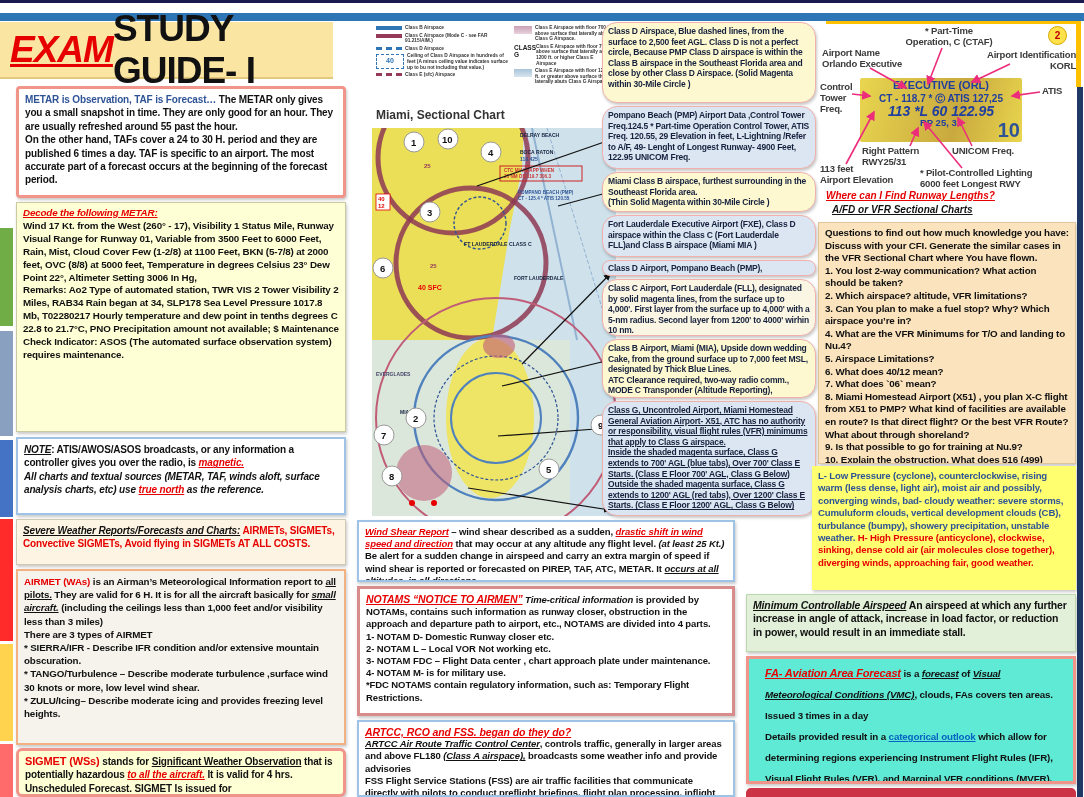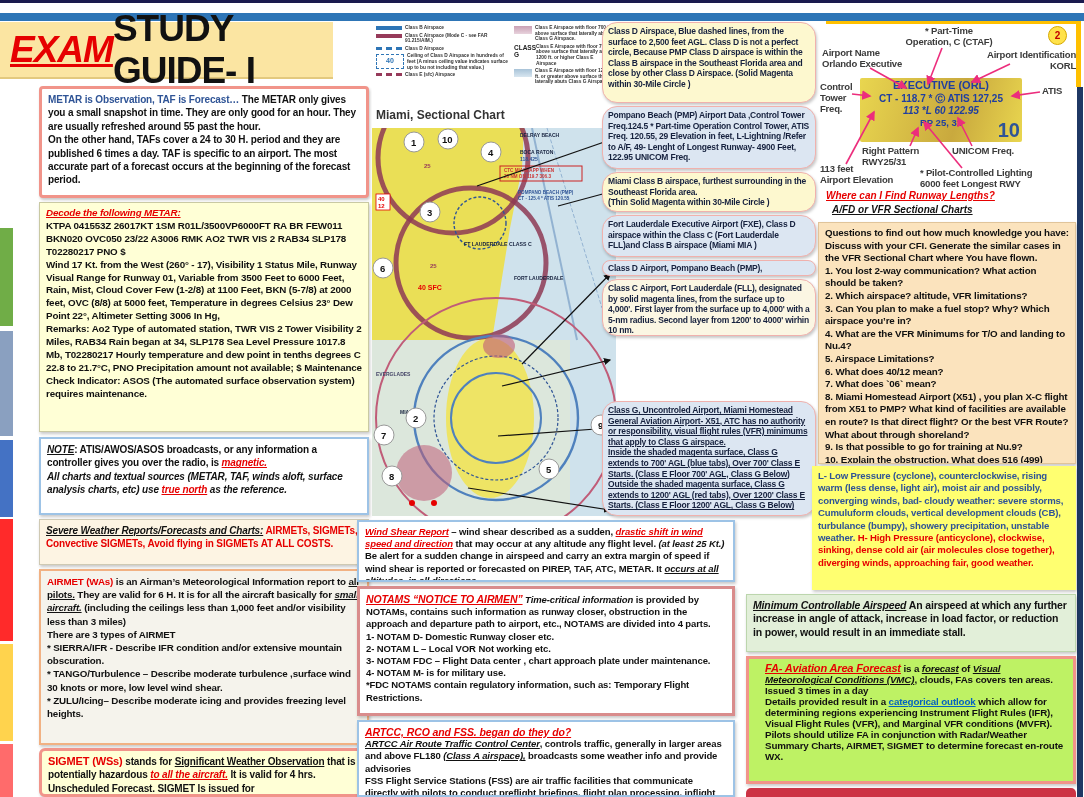--- a/index.html
+++ b/index.html
@@ -7,21 +7,21 @@
   #page{position:relative;width:1084px;height:797px;overflow:hidden;background:#ffffff;font-weight:bold;color:#111;}
   .abs{position:absolute;box-sizing:border-box;}
   .box{position:absolute;box-sizing:border-box;overflow:hidden;box-shadow:1px 2px 3px rgba(0,0,0,.22);}
   .u{text-decoration:underline;}
   .it{font-style:italic;}
   .red{color:#e60000;}
   .blue{color:#2f5496;}
   .link{color:#0563c1;text-decoration:underline;cursor:pointer;}
   .prel{white-space:pre-line;}
   
-  .lbox{font-size:10px;line-height:13.4px;letter-spacing:-0.15px;padding:4px 6px;background:#fff;margin-left:23px;}
+  .lbox{font-size:10px;line-height:13.4px;letter-spacing:-0.15px;padding:4px 6px;background:#fff;}
   #title-box{left:0;top:22px;width:333px;height:57px;background:#fbe5a2;border-bottom:2px solid #e3c97e;display:flex;align-items:center;padding-left:10px;}
   #title-box .t1{color:#e60000;font-style:italic;font-size:37px;text-decoration:underline;letter-spacing:-1px;}
   #title-box .t2{color:#111;font-size:37px;letter-spacing:-1px;}
   
   .leg-label{font-size:4.8px;line-height:5.6px;letter-spacing:0;color:#333;font-weight:bold;}
   .leg-row{display:flex;align-items:flex-start;margin-bottom:2px;}
   .leg-sw{flex:0 0 26px;margin-right:3px;margin-top:1px;}
   
   .callout{font-size:8.5px;line-height:10.6px;letter-spacing:-0.2px;padding:3px 5px;border-radius:15px;border:1.5px solid #f0b1ad;color:#16213e;}
   
@@ -53,21 +53,20 @@
       <span class="t2"> STUDY GUIDE- I</span>
   </div>
 
   <div class="box lbox" style="left:16px;top:86px;width:330px;height:112px;border:3px solid #f1948a;border-radius:4px;">
     <span class="blue">METAR is Observation, TAF is Forecast…</span><span class="prel"> The METAR only gives you a small snapshot in time. They are only good for an hour. They are usually refreshed around 55 past the hour.
 On the other hand, TAFs cover a 24 to 30 H. period and they are published 6 times a day. TAF is specific to an airport. The most accurate part of a forecast occurs at the beginning of the forecast period.</span>
   </div>
 
   <div class="box lbox" style="left:16px;top:202px;width:330px;height:230px;background:#ffffd6;border:1px solid #c9c9a3;font-size:9.8px;line-height:12.9px;">
     <div class="red it u">Decode the following METAR:</div>
-    <div>KTPA 041553Z 26017KT 1SM R01L/3500VP6000FT RA BR FEW011 BKN020 OVC050 23/22 A3006 RMK AO2 TWR VIS 2 RAB34 SLP178 T02280217 PNO $</div>
     <div>Wind 17 Kt. from the West (260° - 17), Visibility 1 Status Mile, Runway Visual Range for Runway 01, Variable from 3500 Feet to 6000 Feet, Rain, Mist, Cloud Cover Few (1-2/8) at 1100 Feet, BKN (5-7/8) at 2000 feet, OVC (8/8) at 5000 feet, Temperature in degrees Celsius 23° Dew Point 22°, Altimeter Setting  3006 In Hg,</div>
     <div>Remarks: Ao2 Type of automated station, TWR VIS 2 Tower Visibility 2 Miles, RAB34 Rain began at 34, SLP178 Sea Level Pressure 1017.8 Mb,  T02280217 Hourly temperature and dew point in tenths degrees C  22.8 to 21.7°C, PNO Precipitation amount not available; $ Maintenance Check Indicator: ASOS (The automated surface observation system) requires maintenance.</div>
   </div>
 
   <div class="box lbox" style="left:16px;top:437px;width:330px;height:78px;border:2px solid #9dc3e6;">
     <span class="it u">NOTE</span><span>: ATIS/AWOS/ASOS broadcasts, or any information a controller gives you over the radio, is </span><span class="red it u">magnetic.</span><br>
     <span class="it">All charts and textual sources (METAR, TAF, winds aloft, surface analysis charts, etc) use </span><span class="red it u">true north</span><span class="it"> as the reference.</span>
   </div>
 
   <div class="box lbox" style="left:16px;top:519px;width:330px;height:46px;background:#fdf4e3;border:1px solid #cfc9b3;">
@@ -207,20 +206,22 @@
     </svg>
   </div>
 
   <div class="box callout" style="left:602px;top:22px;width:214px;height:81px;background:#fdf8cf;"><span class="prel">Class D Airspace, Blue dashed lines, from the surface to 2,500 feet AGL. Class D is not a perfect circle, Because PMP Class D airspace is within the Class B airspace in the Southeast Florida area and close by other Class D Airspace. (Solid Magenta within 30-Mile Circle )</span></div>
   <div class="box callout" style="left:602px;top:106px;width:214px;height:63px;background:#dce6f2;"><span class="prel">Pompano Beach (PMP) Airport Data ,Control Tower Freq.124.5 * Part-time Operation Control Tower, ATIS Freq. 120.55, 29 Elevation in feet, L-Lightning /Refer to A/F, 49- Lenght of Longest Runway- 4900 Feet, 122.95 UNICOM Freq.</span></div>
   <div class="box callout" style="left:602px;top:172px;width:214px;height:40px;background:#fdf8cf;"><span class="prel">Miami Class B airspace, furthest surrounding in the Southeast Florida  area.
 (Thin Solid Magenta within 30-Mile Circle )</span></div>
   <div class="box callout" style="left:602px;top:215px;width:214px;height:42px;background:#dce6f2;"><span class="prel">Fort Lauderdale Executive Airport (FXE), Class D airspace within the Class C (Fort Lauderdale FLL)and Class B airspace (Miami MIA )</span></div>
   <div class="box callout" style="left:602px;top:260px;width:214px;height:16px;background:#dce6f2;padding-top:2px;"><span>Class D Airport, Pompano Beach (PMP),</span></div>
   <div class="box callout" style="left:602px;top:279px;width:214px;height:57px;background:#fbf6e3;"><span class="prel">Class C Airport, Fort Lauderdale (FLL), designated by solid magenta lines, from the surface up to 4,000'. First layer from the surface up to 4,000' with a 5-nm radius. Second layer  from 1200' to 4000' wirhin 10 nm.</span></div>
+  <div class="box callout" style="left:602px;top:339px;width:214px;height:59px;background:#fdf8cf;"><span class="prel">Class B Airport, Miami (MIA), Upside down wedding Cake, from the ground surface up to 7,000 feet MSL, designated by Thick Blue Lines.
+ATC Clearance  required, two-way radio comm., MODE C Transponder (Altitude Reporting),</span></div>
   <div class="box callout" style="left:602px;top:401px;width:214px;height:115px;background:#dce6f2;text-decoration:underline;"><span class="prel">Class G, Uncontroled Airport, Miami Homestead General Aviation Airport- X51, ATC has no authority or responsibility,  visual flight rules (VFR) minimums that apply to Class G airspace.
 Inside the shaded magenta surface, Class G extends to 700' AGL (blue tabs), Over 700' Class E Starts. (Class E Floor 700' AGL, Class G Below)
 Outside the shaded magenta surface, Class G extends to 1200' AGL (red tabs), Over 1200' Class E Starts. (Class E Floor 1200' AGL, Class G Below)</span></div>
 
   <div class="box mbox" style="left:357px;top:520px;width:378px;height:62px;border:2px solid #9dc3e6;">
     <span class="red it u">Wind Shear Report</span><span> – wind shear described as a sudden, </span><span class="red it u">drastic shift in wind speed and direction</span><span> that may occur at any altitude any flight level. </span><span class="it">(at least 25 Kt.)</span><span> Be alert for a sudden change in airspeed and carry an extra margin of speed if wind shear is reported or forecasted on PIREP, TAF, ATC, METAR. It </span><span class="it u">occurs at all altitudes, in all directions.</span>
   </div>
 
   <div class="box mbox" style="left:357px;top:586px;width:378px;height:130px;border:3px solid #d98c8c;">
     <span class="red it u" style="font-size:10.5px;">NOTAMS  “NOTICE TO AIRMEN”</span><span class="it"> Time-critical information</span><span> is provided by NOTAMs, contains such information as runway closer, obstruction in the approach and departure path to airport, etc., NOTAMS are divided into 4 parts.</span>
@@ -252,21 +253,21 @@
 RWY25/31</div>
     <div class="ann" style="left:132px;top:122px;">UNICOM Freq.</div>
     <div class="ann" style="left:0px;top:140px;">113 feet
 Airport Elevation</div>
     <div class="ann" style="left:100px;top:144px;width:158px;">* Pilot-Controlled Lighting
 6000 feet Longest RWY</div>
 
     <div class="abs" style="left:40px;top:54px;width:162px;height:64px;background:linear-gradient(105deg,#e9d64f,#c9a93e 60%,#e9d64f);border-radius:2px;color:#1f3ea0;text-align:center;overflow:hidden;">
       <div style="font-size:11px;line-height:14px;">EXECUTIVE (ORL)</div>
       <div style="font-size:10px;line-height:13px;">CT - 118.7 * Ⓒ  ATIS 127,25</div>
-      <div style="font-size:10px;line-height:12px;" class="it">113 *L 60 122.95</div>
+      <div style="font-size:14px;line-height:12px;" class="it">113 *L 60 122.95</div>
       <div style="font-size:9.5px;line-height:12px;">RP 25, 31</div>
       <div class="abs" style="right:2px;bottom:0px;font-size:20px;color:#2f5496;">10</div>
     </div>
 
     <svg class="abs" style="left:0;top:0;pointer-events:none;" width="256" height="192" viewBox="0 0 256 192">
       <defs>
           <marker id="pk" markerWidth="6" markerHeight="6" refX="5" refY="3" orient="auto">
             <path d="M0,0 L6,3 L0,6 z" fill="#ec2d7c"></path>
           </marker>
         </defs>
@@ -304,20 +305,20 @@
 
   <div class="box rbox" style="left:812px;top:466px;width:264px;height:124px;background:#ffff70;font-size:9.6px;line-height:12.4px;">
     <span class="blue">L- Low Pressure (cyclone), counterclockwise, rising warm (less dense, light air), moist air and possibly, converging winds, bad- cloudy weather: severe storms,  Cumuluform clouds, vertical development clouds (CB), turbulance (bumpy), showery precipitation, unstable weather.</span>
     <span class="red">H- High Pressure (anticyclone), clockwise, sinking, dense cold air (air molecules close together), diverging winds, approaching fair, good weather.</span>
   </div>
 
   <div class="box rbox" style="left:746px;top:594px;width:330px;height:58px;background:#e2efd9;border:1px solid #bcd6ad;font-size:10.5px;line-height:13.4px;">
     <span class="it u">Minimum Controllable Airspeed</span><span> An airspeed at which any further increase in angle of attack, increase in load factor, or reduction in power, would result in an immediate stall.</span>
   </div>
 
-  <div class="box rbox" style="left:746px;top:656px;width:330px;height:128px;background:#bef264;border:3px solid #f1948a;font-size:9.8px;line-height:11px;padding-left:16px;">
+  <div class="box rbox" style="left:746px;top:656px;width:330px;height:128px;background:#5eead4;border:3px solid #f1948a;font-size:9.8px;line-height:21px;padding-left:16px;">
     <span class="red it u" style="font-size:11px;">FA- Aviation Area Forecast</span><span> is a </span><span class="u it">forecast</span><span> of </span><span class="it u">Visual Meteorological Conditions (VMC)</span><span>, clouds, FAs covers ten areas. Issued 3 times in a day</span>
     <div><span>Details provided result in a </span><span class="link">categorical outlook</span><span> which allow for determining regions experiencing Instrument Flight Rules (IFR), Visual Flight Rules (VFR), and Marginal VFR conditions (MVFR). Pilots should utilize FA in conjunction with Radar/Weather Summary Charts, AIRMET, SIGMET to determine forecast en-route WX.</span></div>
   </div>
 
   <div class="abs" style="left:746px;top:788px;width:330px;height:9px;background:#cc3344;border-radius:5px 5px 0 0;"></div>
 
 </div>
 
 </body></html>

